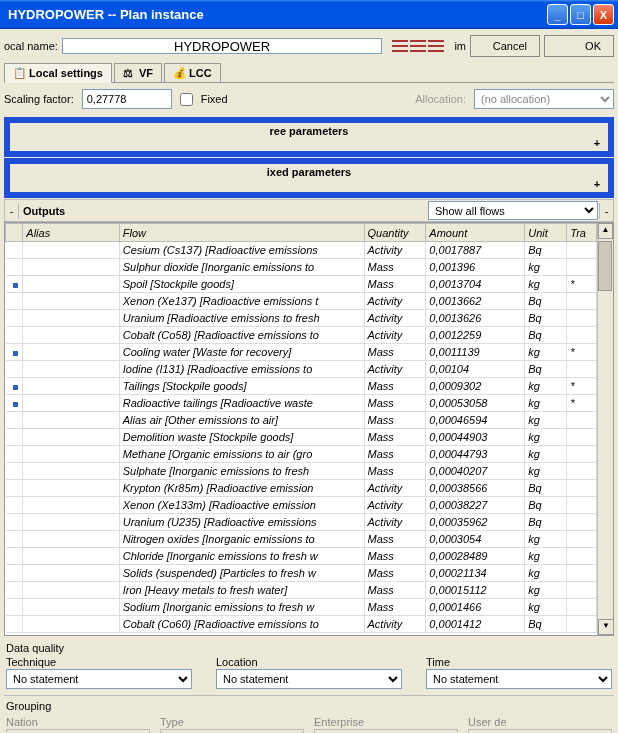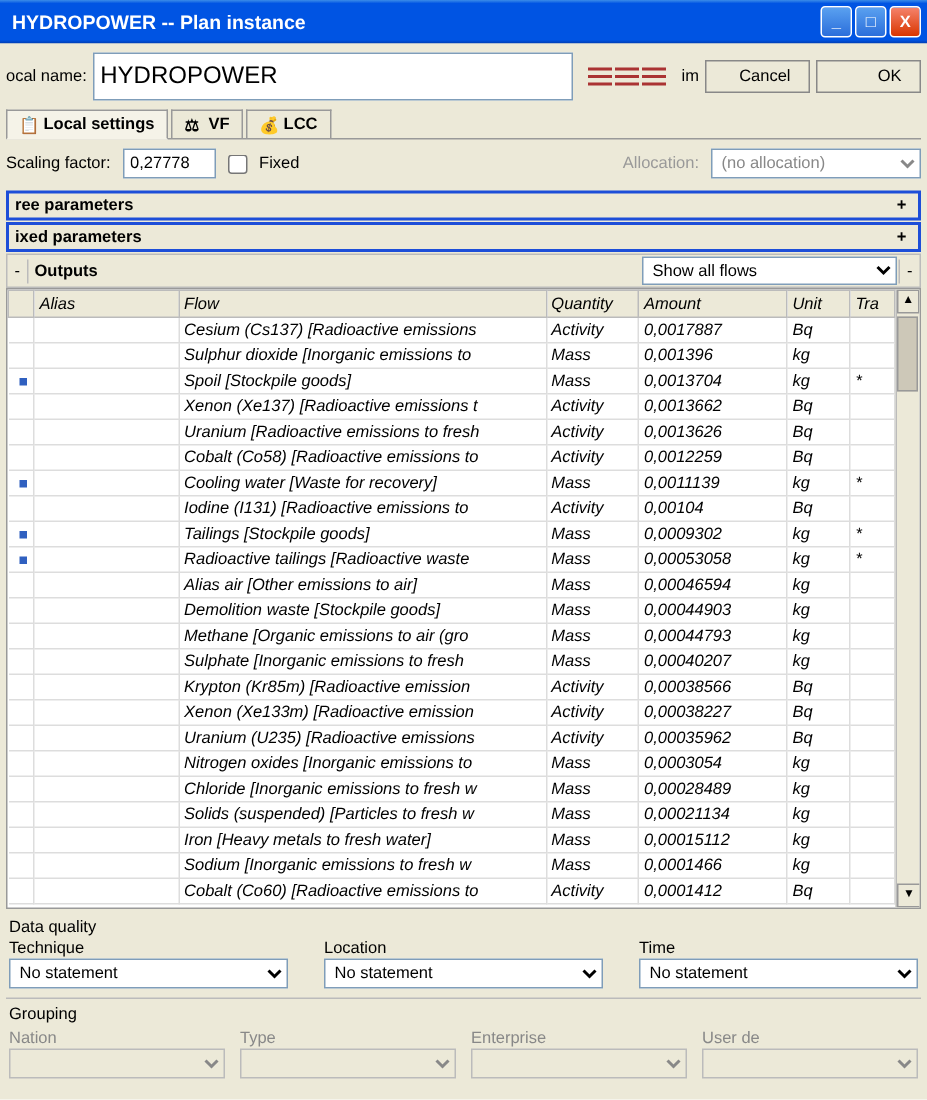--- a/index.html
+++ b/index.html
@@ -9,39 +9,39 @@
 .titlebar-text { flex: 1; padding-left: 4px; }
 .titlebar-btns { display: flex; gap: 2px; }
 .titlebar-btn { width: 21px; height: 21px; border-radius: 3px; border: 1px solid #fff; display: flex; align-items: center; justify-content: center; color: white; font-weight: bold; font-size: 11px; cursor: pointer; }
 .min-btn, .max-btn { background: linear-gradient(to bottom, #5aa1f0, #2b6edb); }
 .close-btn { background: linear-gradient(to bottom, #f5836c, #d93600); }
 
 .content { background: #ece9d8; padding: 6px 4px; }
 
 .row { display: flex; align-items: center; margin-bottom: 6px; gap: 4px; }
 .lbl { white-space: nowrap; }
-.text-input { border: 1px solid #7f9db9; background: white; padding: 2px 4px; font-family: inherit; font-size: 16px; height: 32px; flex: 1; }
+.text-input { border: 1px solid #7f9db9; background: white; padding: 2px 4px; font-family: inherit; font-size: 13px; height: 16px; flex: 1; text-align: center; }
 .btn { border: 1px solid #888; background: #ece9d8; padding: 2px 12px; font-family: inherit; font-size: 11px; height: 22px; cursor: pointer; min-width: 70px; text-align: right; }
 
 .hl-icons { display: flex; gap: 2px; margin: 0 6px; }
 .hl-icon { width: 16px; height: 14px; display: flex; flex-direction: column; justify-content: space-around; cursor: pointer; }
 .hl-icon span { height: 2px; background: #a33; display: block; }
 
 .tabs { display: flex; border-bottom: 1px solid #999; margin-bottom: 6px; }
 .tab { padding: 3px 8px; border: 1px solid #999; border-bottom: none; background: #ece9d8; margin-right: 2px; cursor: pointer; display: flex; align-items: center; gap: 4px; font-weight: bold; }
 .tab.active { background: #f5f3e8; border-bottom: 1px solid #f5f3e8; margin-bottom: -1px; }
 .tab-icon { width: 12px; height: 12px; display: inline-block; }
 
 .scaling-row { display: flex; align-items: center; gap: 8px; margin-bottom: 8px; }
-.scaling-input { width: 62px; border: 1px solid #7f9db9; background: white; padding: 2px 4px; font-size: 11px; height: 20px; }
+.scaling-input { width: 90px; border: 1px solid #7f9db9; background: white; padding: 2px 4px; font-size: 11px; height: 20px; }
 .checkbox { width: 13px; height: 13px; }
 .alloc-lbl { margin-left: auto; color: #999; }
 .alloc-select { width: 140px; border: 1px solid #7f9db9; background: white; height: 20px; font-size: 11px; color: #888; padding: 1px 2px; }
 
-.section-header { background: #ece9d8; border: 2px solid #1d4ed8; padding: 2px 4px; font-weight: bold; display: flex; align-items: center; margin-bottom: 1px; }
+.section-header { background: #ece9d8; border: 6px solid #1d4ed8; padding: 2px 4px; font-weight: bold; display: flex; align-items: center; margin-bottom: 1px; flex-direction: column; }
 .section-header .plus { margin-left: auto; width: 14px; text-align: center; cursor: pointer; }
 
 .outputs-bar { display: flex; align-items: center; background: #ece9d8; border: 1px solid #bbb; margin-bottom: 0; }
 .outputs-bar .minus { width: 14px; text-align: center; border-right: 1px solid #bbb; padding: 2px 0; cursor: pointer; }
 .outputs-bar .lbl-bold { font-weight: bold; padding: 2px 4px; flex: 1; }
 .outputs-bar .filter-sel { width: 170px; border: 1px solid #7f9db9; background: white; height: 19px; font-size: 11px; margin: 1px; padding: 1px 2px; }
 .outputs-bar .end-btn { width: 14px; text-align: center; border-left: 1px solid #bbb; padding: 2px 0; cursor: pointer; }
 
 .grid-wrap { border: 1px solid #999; background: white; height: 414px; overflow: hidden; position: relative; display: flex; }
 .grid-inner { flex: 1; overflow: hidden; font-style: italic; }

